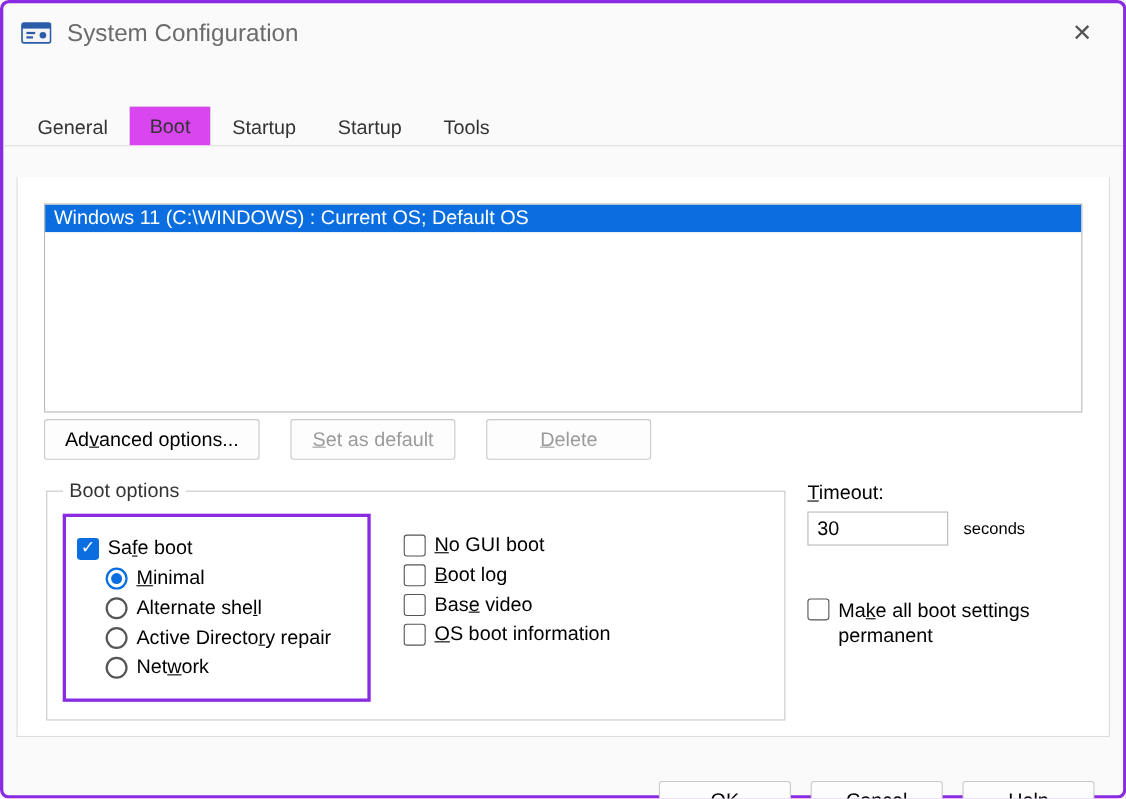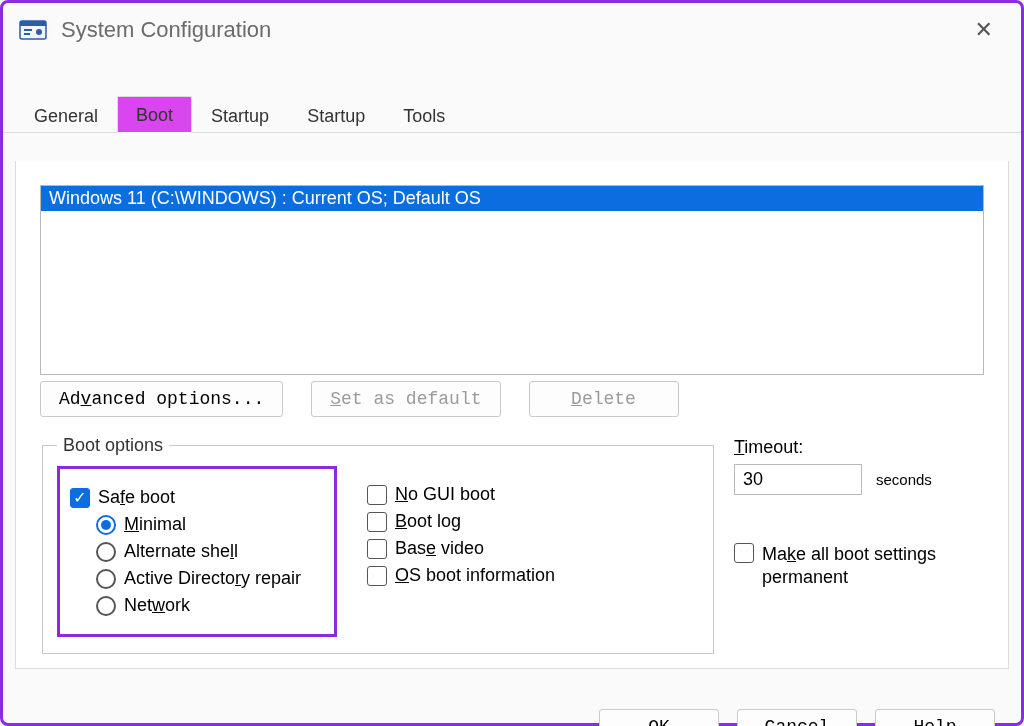--- a/index.html
+++ b/index.html
@@ -101,21 +101,20 @@
   }
   .btn {
     border: 1px solid #c9c9c9;
     background: #fdfdfd;
     padding: 7px 18px;
     font-size: 18px;
     border-radius: 3px;
     cursor: pointer;
     min-width: 150px;
     text-align: center;
-    font-family: Liberation Mono, monospace;
   }
   .btn.disabled {
     color: #9b9b9b;
     cursor: default;
   }
   .underline-letter { text-decoration: underline; }
   .options-row {
     display: flex;
     gap: 18px;
     align-items: stretch;

